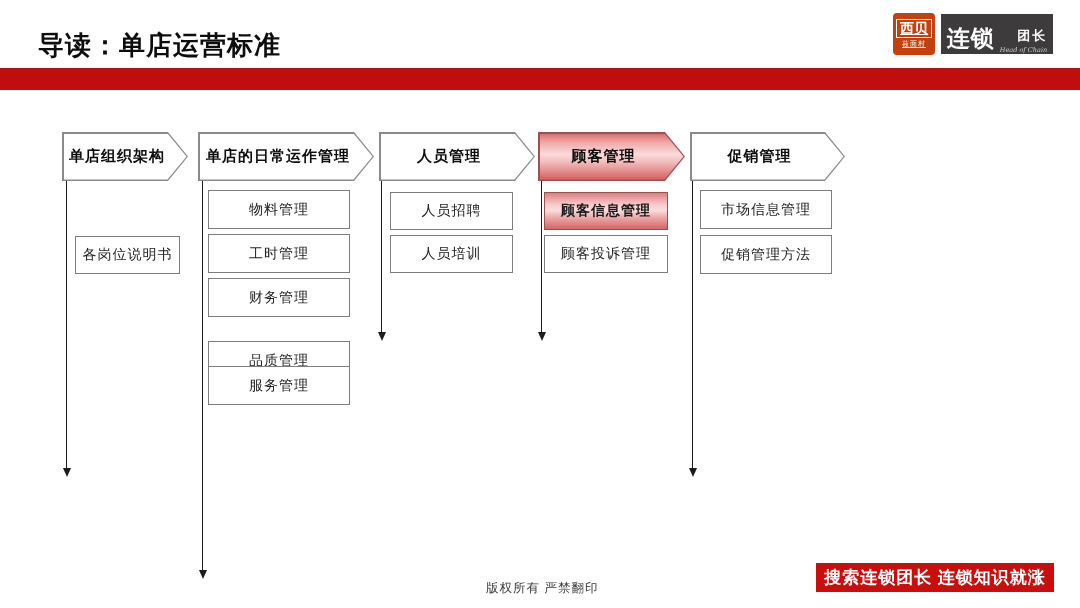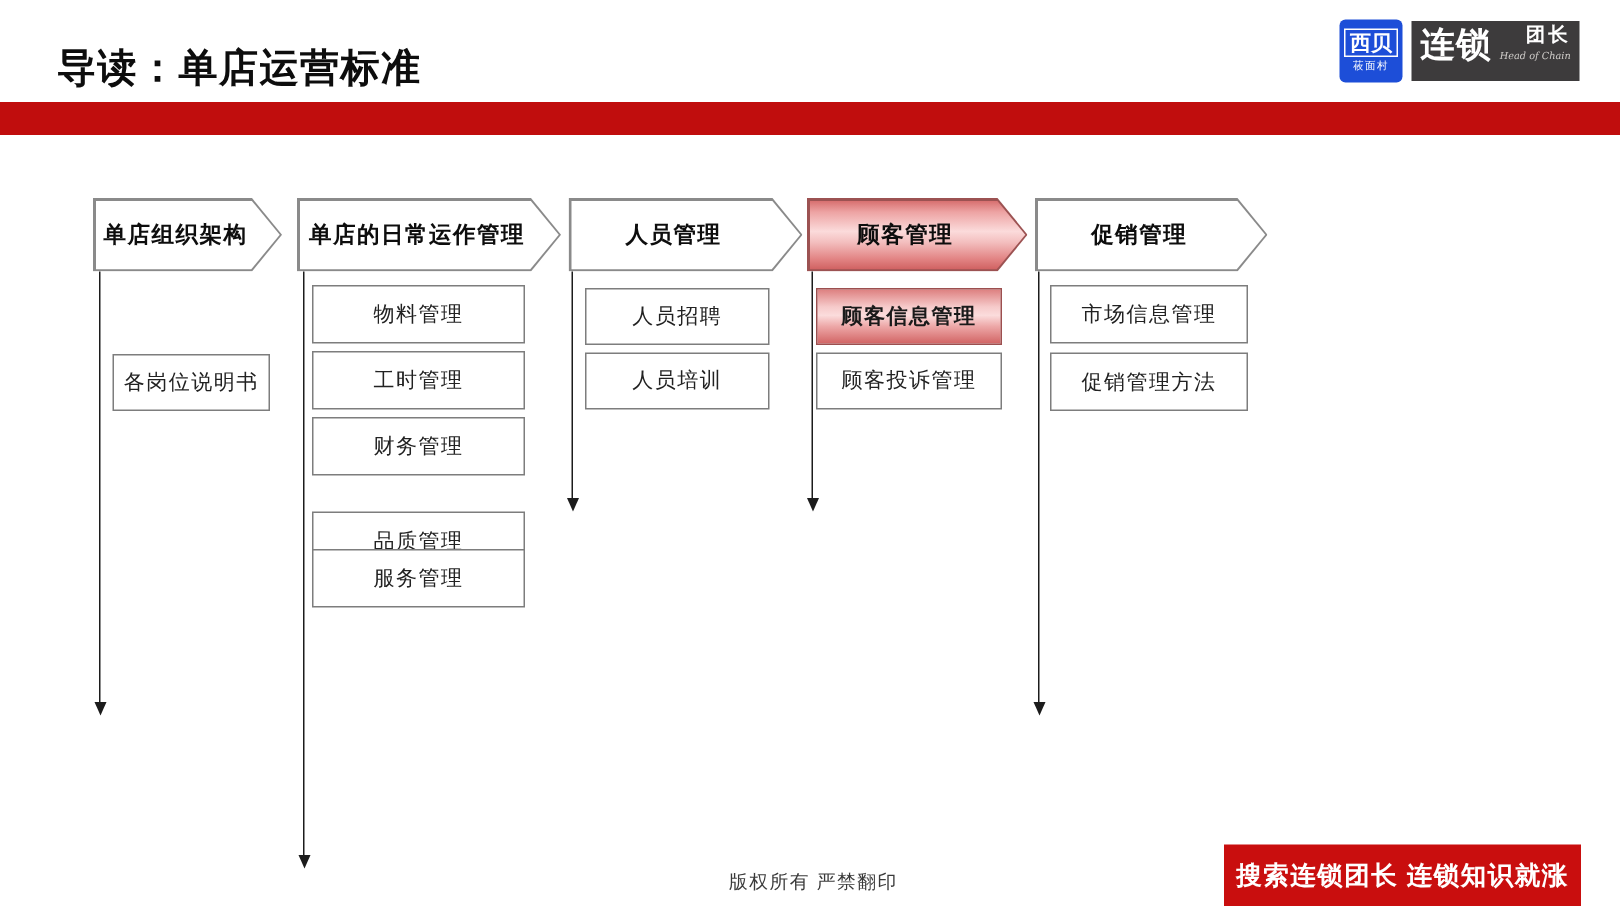--- a/index.html
+++ b/index.html
@@ -15,21 +15,21 @@
   .red-bar{position:absolute;left:0;top:68px;width:1080px;height:22px;}
   
   .logo-xibei{
     position:absolute;left:893px;top:13px;width:42px;height:42px;border-radius:4px;
     display:flex;flex-direction:column;align-items:center;justify-content:center;color:#fff;
   }
   .logo-xibei .l1{font-size:14px;font-weight:bold;border:1px solid #fff;padding:0 3px;line-height:17px;}
   .logo-xibei .l2{font-size:7px;margin-top:1px;letter-spacing:1px;}
   .logo-chain{
     position:absolute;left:941px;top:14px;width:112px;height:40px;background:#3d3b3c;
-    display:flex;align-items:flex-start;justify-content:center;color:#fff;
+    display:flex;align-items:flex-end;justify-content:center;color:#fff;
   }
   .logo-chain .main{font-size:23px;font-weight:bold;letter-spacing:1px;}
   .logo-chain .side{display:flex;flex-direction:column;align-items:flex-end;margin-left:5px;}
   .logo-chain .sub{font-size:13px;font-weight:bold;letter-spacing:2px;}
   .logo-chain .cap{font-size:6.5px;font-style:italic;color:#cfccc9;margin-top:1px;font-family:"DejaVu Serif",serif;}
   
   .chev{position:absolute;top:132px;height:49px;text-align:center;}
   .chev .edge{
     position:absolute;inset:0;background:#8a8a8a;
     clip-path:polygon(0 0,calc(100% - 20px) 0,100% 50%,calc(100% - 20px) 100%,0 100%);
@@ -59,33 +59,33 @@
   }
   
   .varrow{position:absolute;width:1px;background:#1c1c1c;}
   .varrow::after{
     content:"";position:absolute;left:-3.5px;bottom:-9px;
     border-left:4px solid transparent;border-right:4px solid transparent;border-top:9px solid #1c1c1c;
   }
   
   .copyright{position:absolute;left:486px;top:580px;font-size:12.5px;color:#3a3a3a;letter-spacing:1px;}
   .cta{
-    position:absolute;left:816px;top:563px;width:238px;height:41px;
+    position:absolute;left:816px;top:563px;width:238px;height:29px;
     display:flex;align-items:center;justify-content:center;
     color:#fff;font-size:17px;font-weight:bold;letter-spacing:1px;
   }
 </style>
 </head>
 <body>
 
 <div class="slide">
 
   <div class="page-title">导读：单店运营标准</div>
 
-  <div class="logo-xibei" style="background:#1d4ed8;">
+  <div class="logo-xibei" style="background:#c2410c;text-decoration:underline;">
     <div class="l1">西贝</div>
     <div class="l2">莜面村</div>
   </div>
   <div class="logo-chain">
     <span class="main">连锁</span>
     <span class="side">
       <span class="sub">团长</span>
       <span class="cap">Head of Chain</span>
     </span>
   </div>

